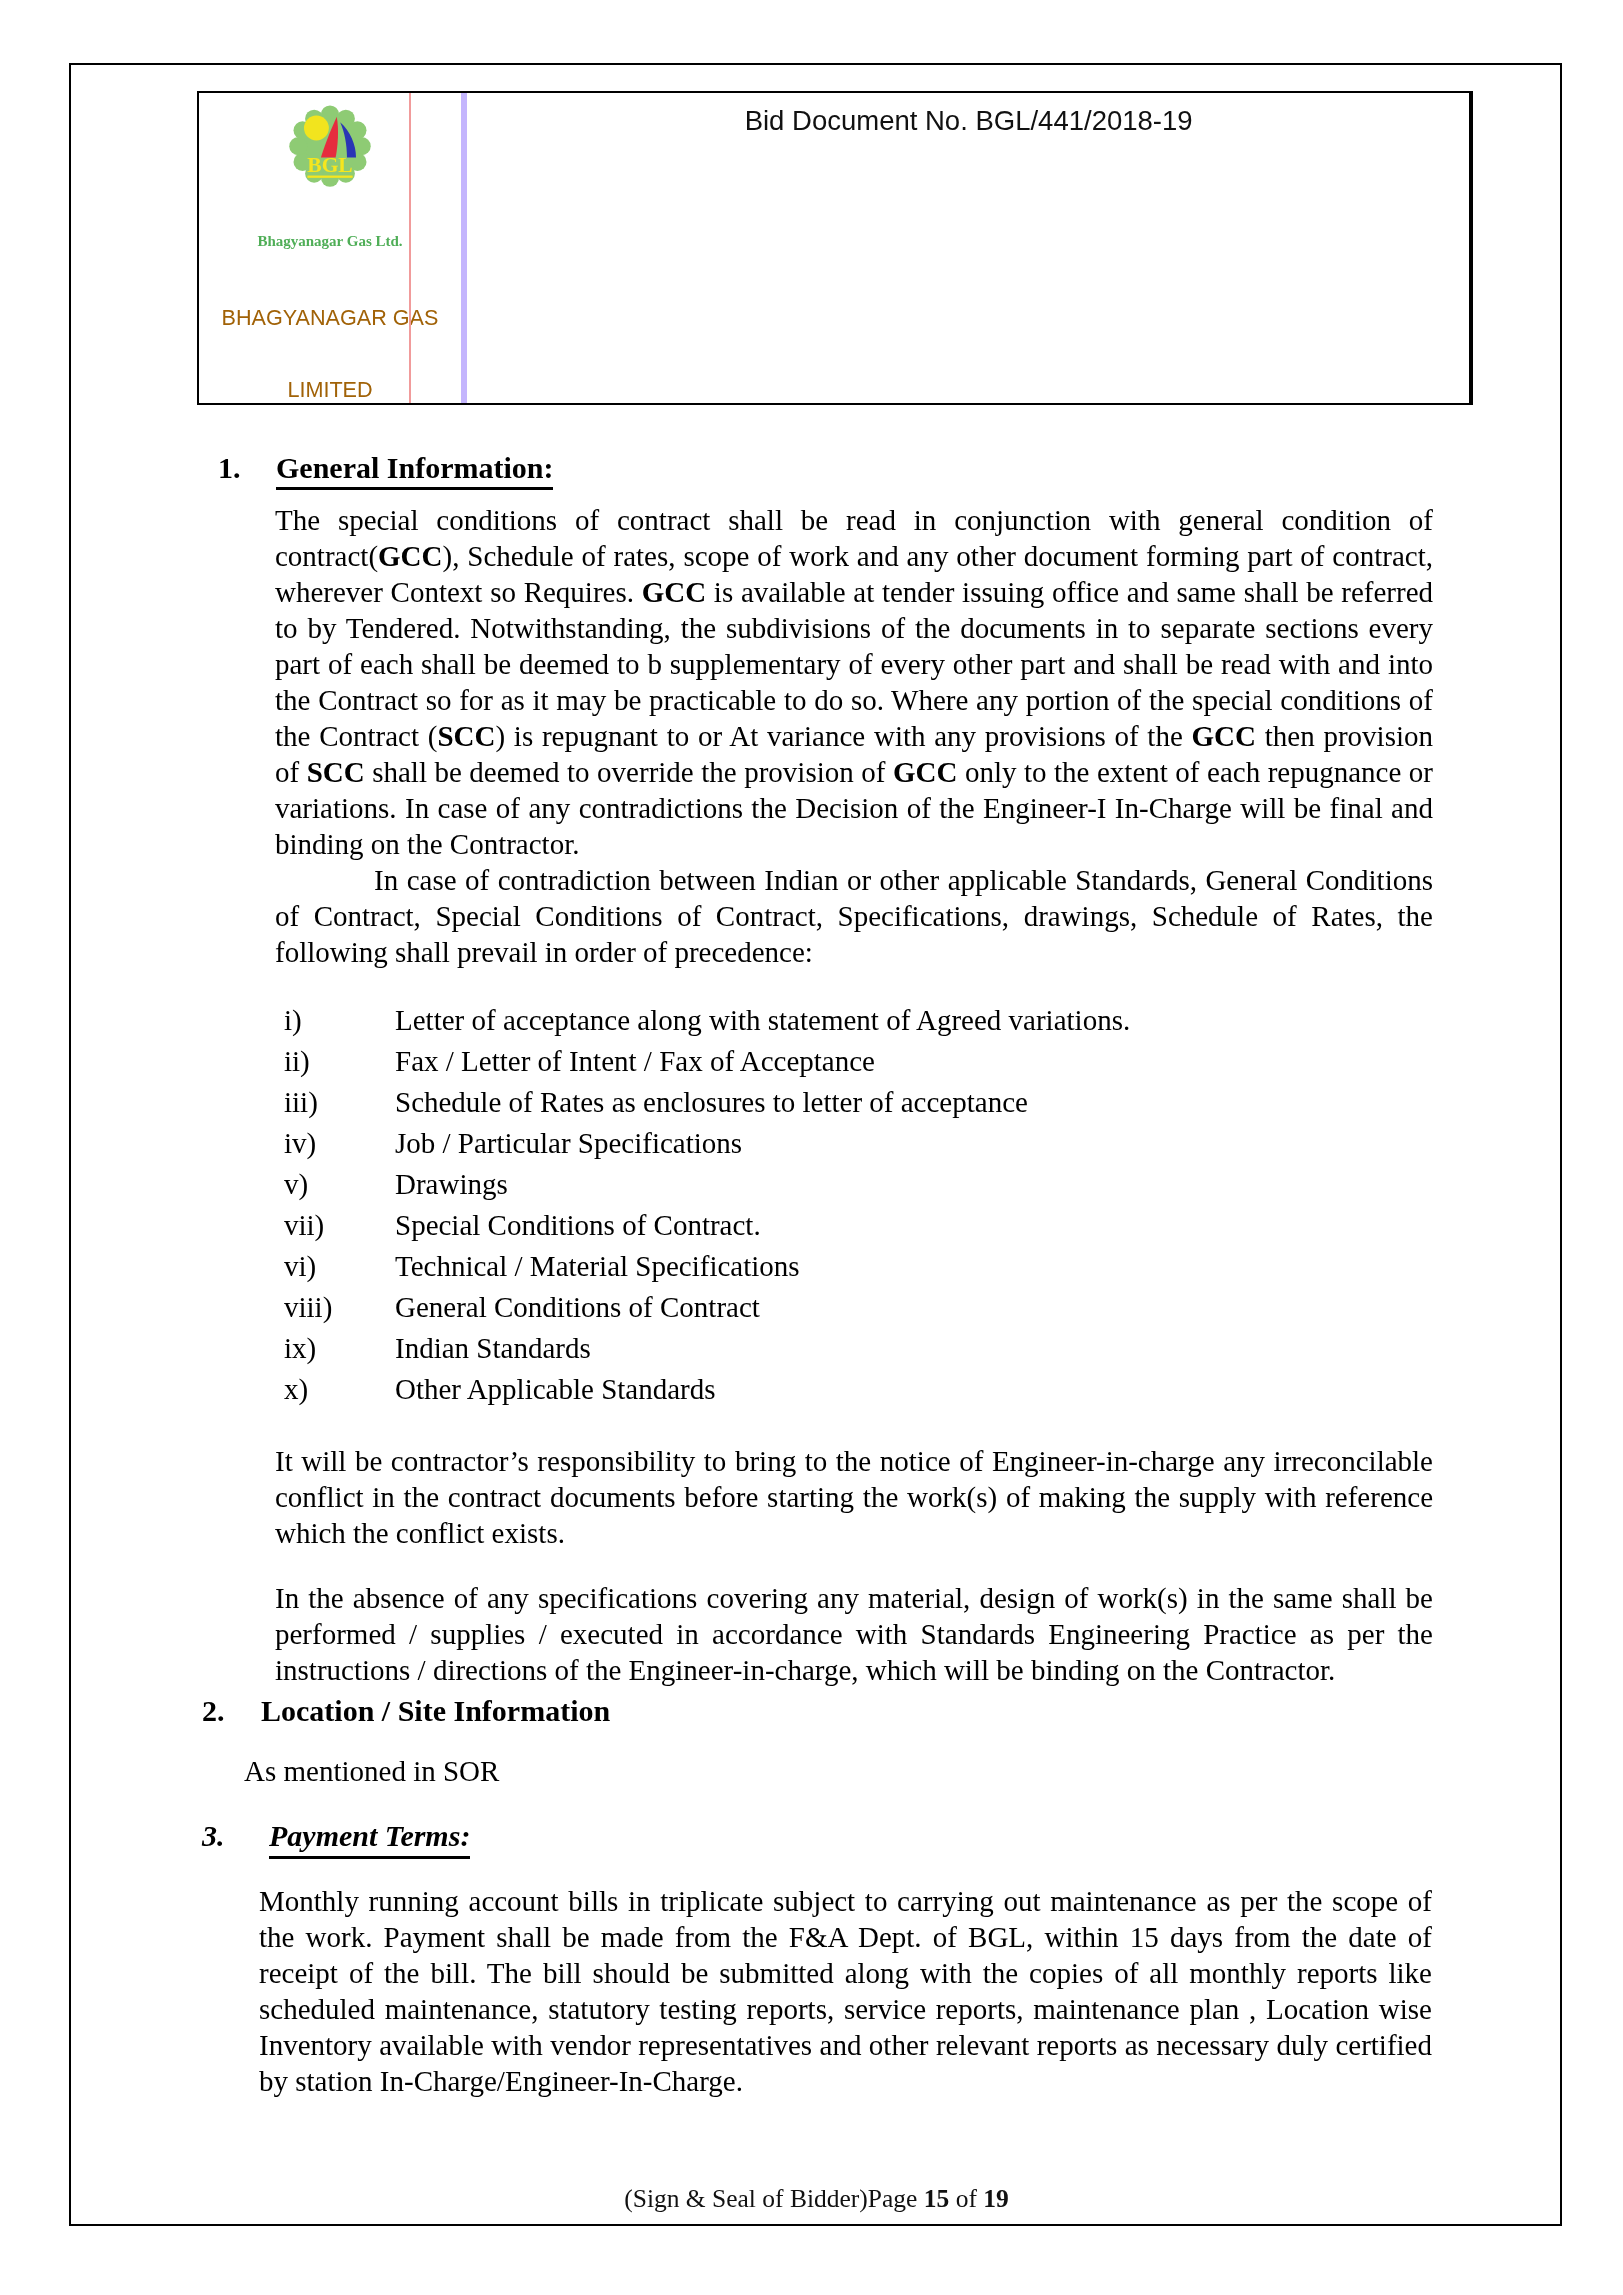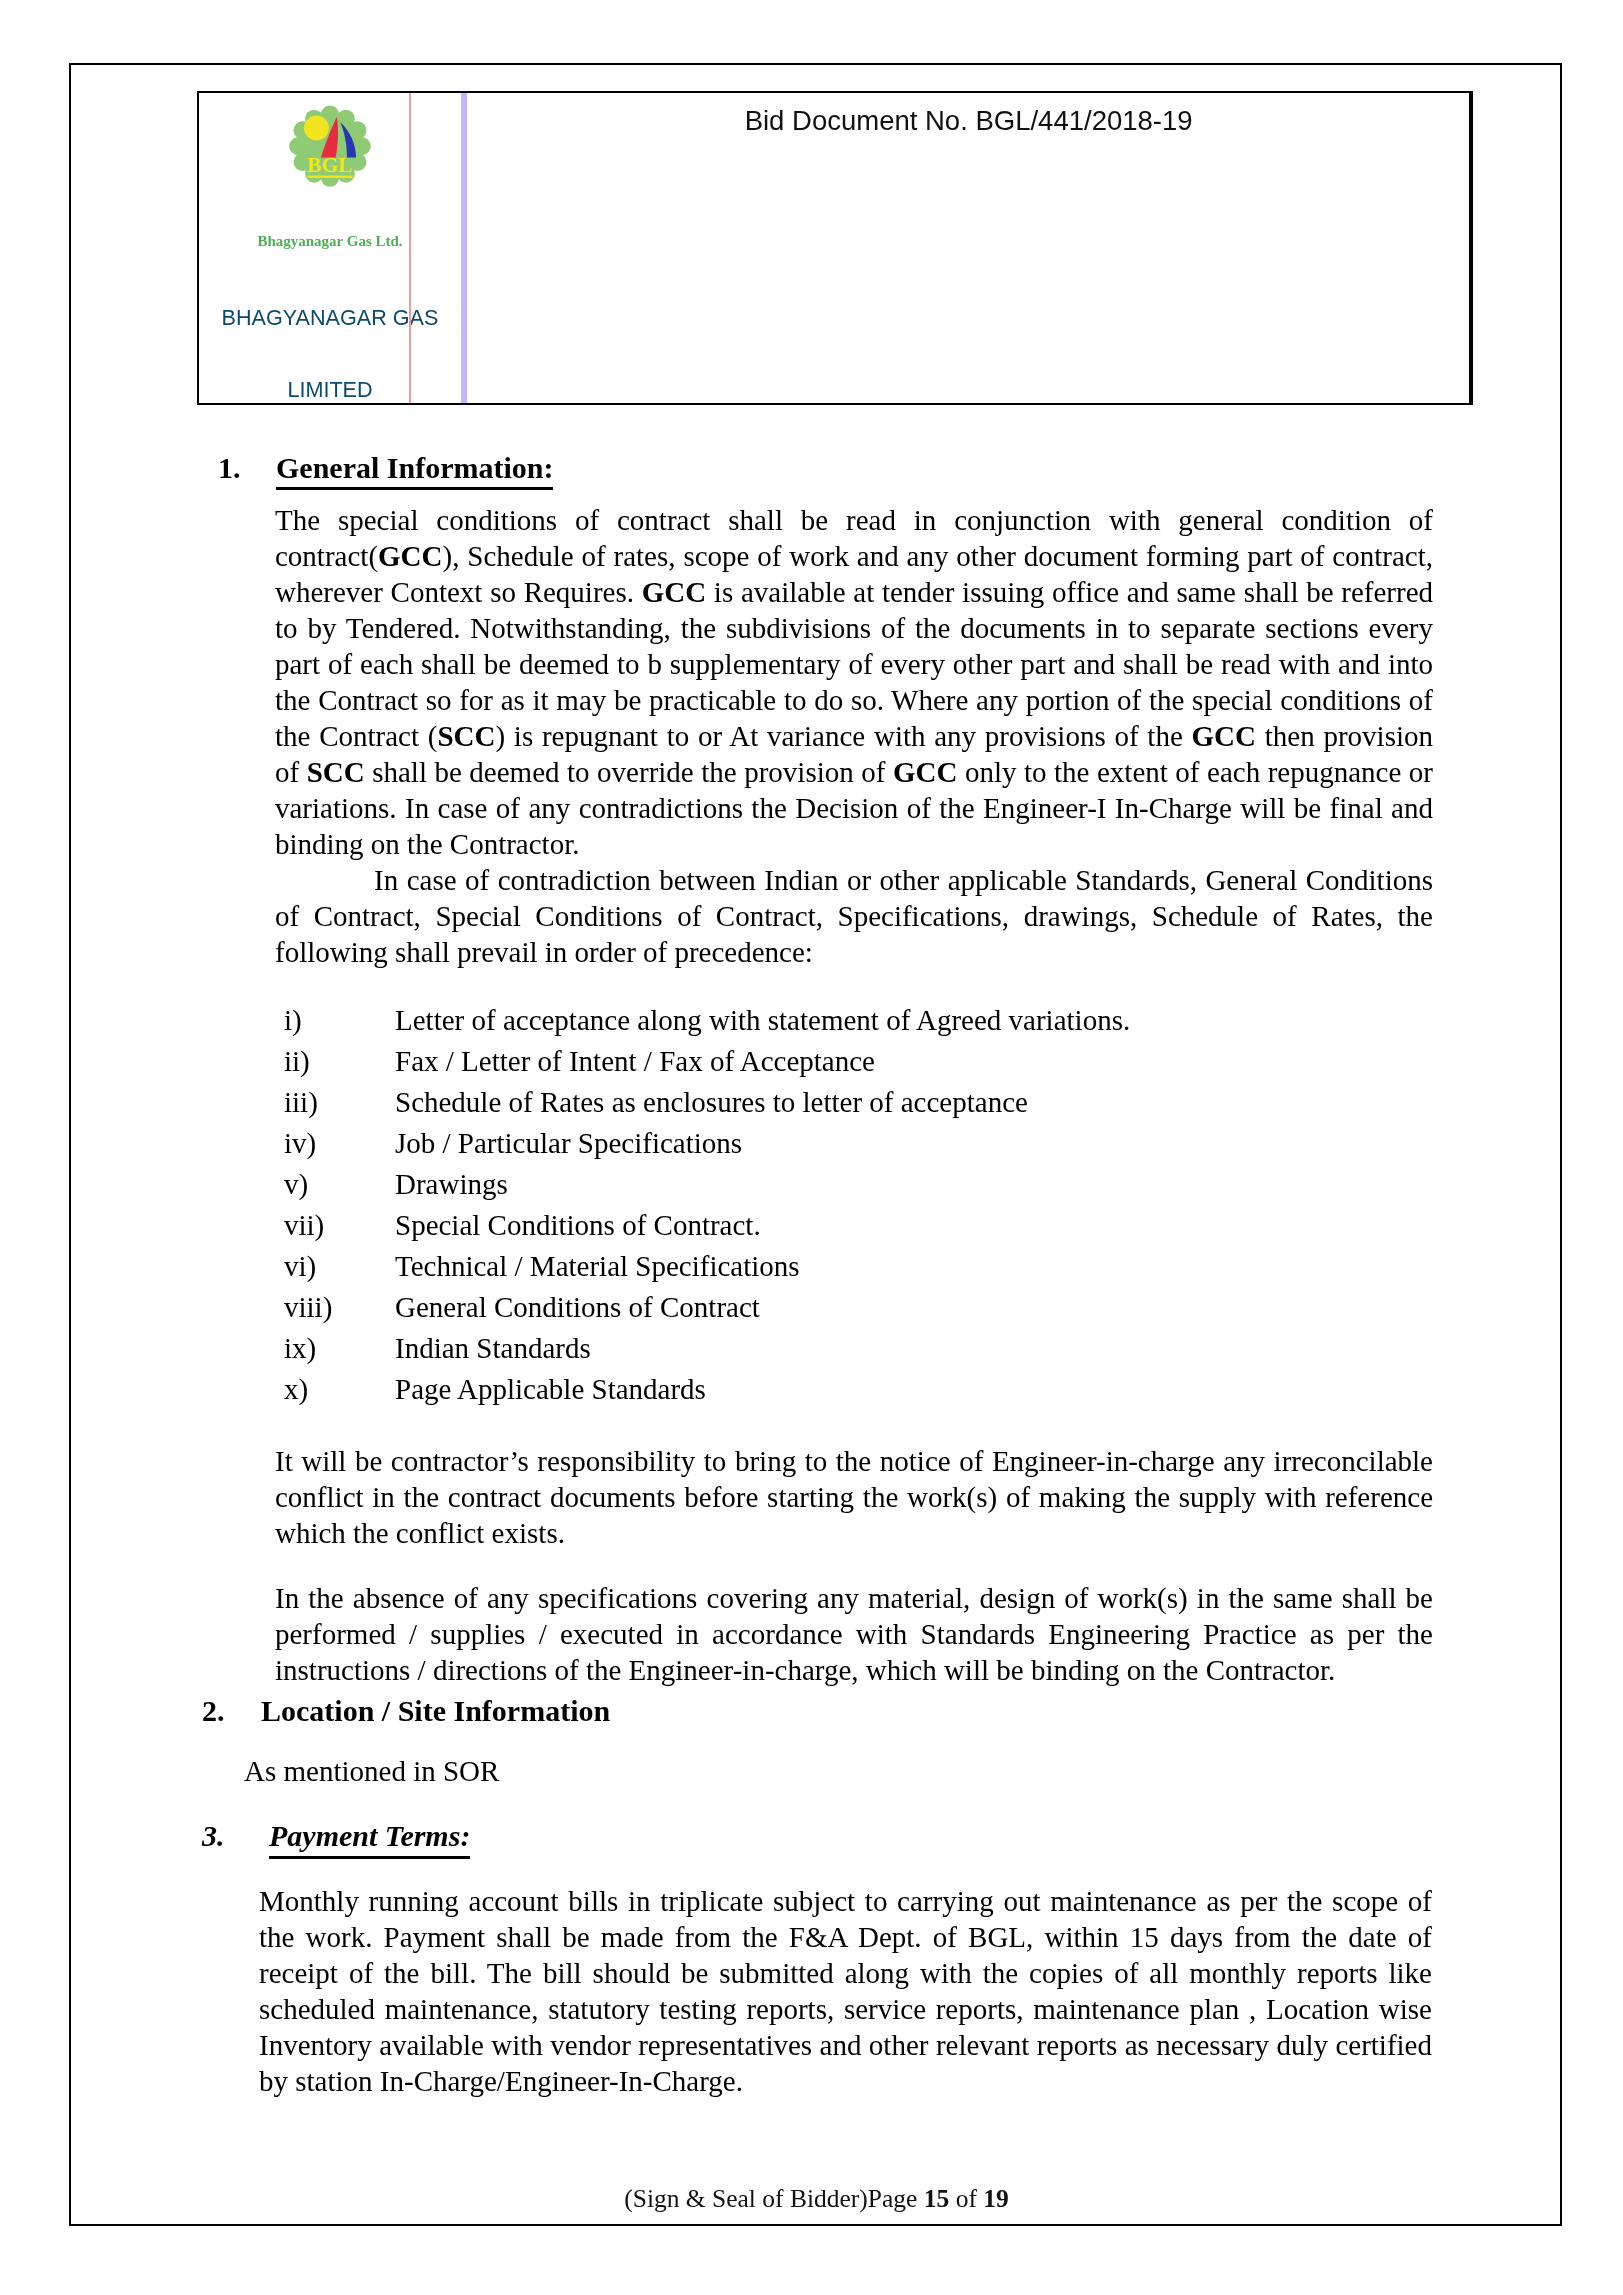--- a/index.html
+++ b/index.html
@@ -12,21 +12,21 @@
 
   
   .htable { display:flex; margin:26px 0 0 126px; width:1276px; border:2px solid #000;
             font-family:"Liberation Sans", sans-serif; }
   .cell-logo { width:268px; border-right:6px solid #c4b5fd; position:relative;
                display:flex; flex-direction:column; align-items:center;
                padding-top:9.2px; min-height:195px;gap:44px; }
   .red-line { position:absolute; right:50px; top:0; bottom:0; width:2px; background:#f19b9b; }
   .logo-caption { font-family:"Liberation Serif", serif; color:#4fae57; font-size:15px;
                   font-weight:bold; margin-top:1.3px; }
-  .company { font-size:21.6px; line-height:27px; color:#0c4a6e; text-align:center; margin-top:1.3px; }
+  .company { font-size:21.6px; line-height:27px; color:#a16207; text-align:center; margin-top:1.3px; }
   .company.first { margin-top:9.2px; }
   .cell-title { flex:1; border-right:2px solid #000; padding:7.9px 11.8px 3.9px 13px; }
   .title-text { font-size:27.5px; line-height:37px; text-align:justify; text-justify:inter-word; color:#111; }
   .bid-line { font-size:27.5px; line-height:37px; text-align:center; color:#111; margin-top:1.3px; }
   .cell-volume { width:195px; display:flex; flex-direction:column; justify-content:center;
                  align-items:center; text-align:center; font-size:23.6px; line-height:33px; color:#111; }
 
   
   .shead { margin-left:147px; margin-top:46px; font-size:30px; font-weight:bold; }
   .shead .num { display:inline-block; width:58px; }
@@ -135,21 +135,21 @@
       <div class="li">
           <span class="lnum">viii)</span>
           <span>General Conditions of Contract</span>
         </div>
       <div class="li">
           <span class="lnum">ix)</span>
           <span>Indian Standards</span>
         </div>
       <div class="li">
           <span class="lnum">x)</span>
-          <span>Page Applicable Standards</span>
+          <span>Other Applicable Standards</span>
         </div>
     </div>
 
     <p class="para p3">It will be contractor’s responsibility to bring to the notice of Engineer-in-charge any irreconcilable conflict in the contract documents before starting the work(s) of making the supply with reference which the conflict exists.</p>
     <p class="para p4">In the absence of any specifications covering any material, design of work(s) in the same shall be performed / supplies / executed in accordance with Standards Engineering Practice as per the instructions / directions of the Engineer-in-charge, which will be binding on the Contractor.</p>
 
     <div class="shead2">
       <span class="num">2.</span><span>Location / Site Information</span>
     </div>
     <p class="sor">As mentioned in SOR</p>

